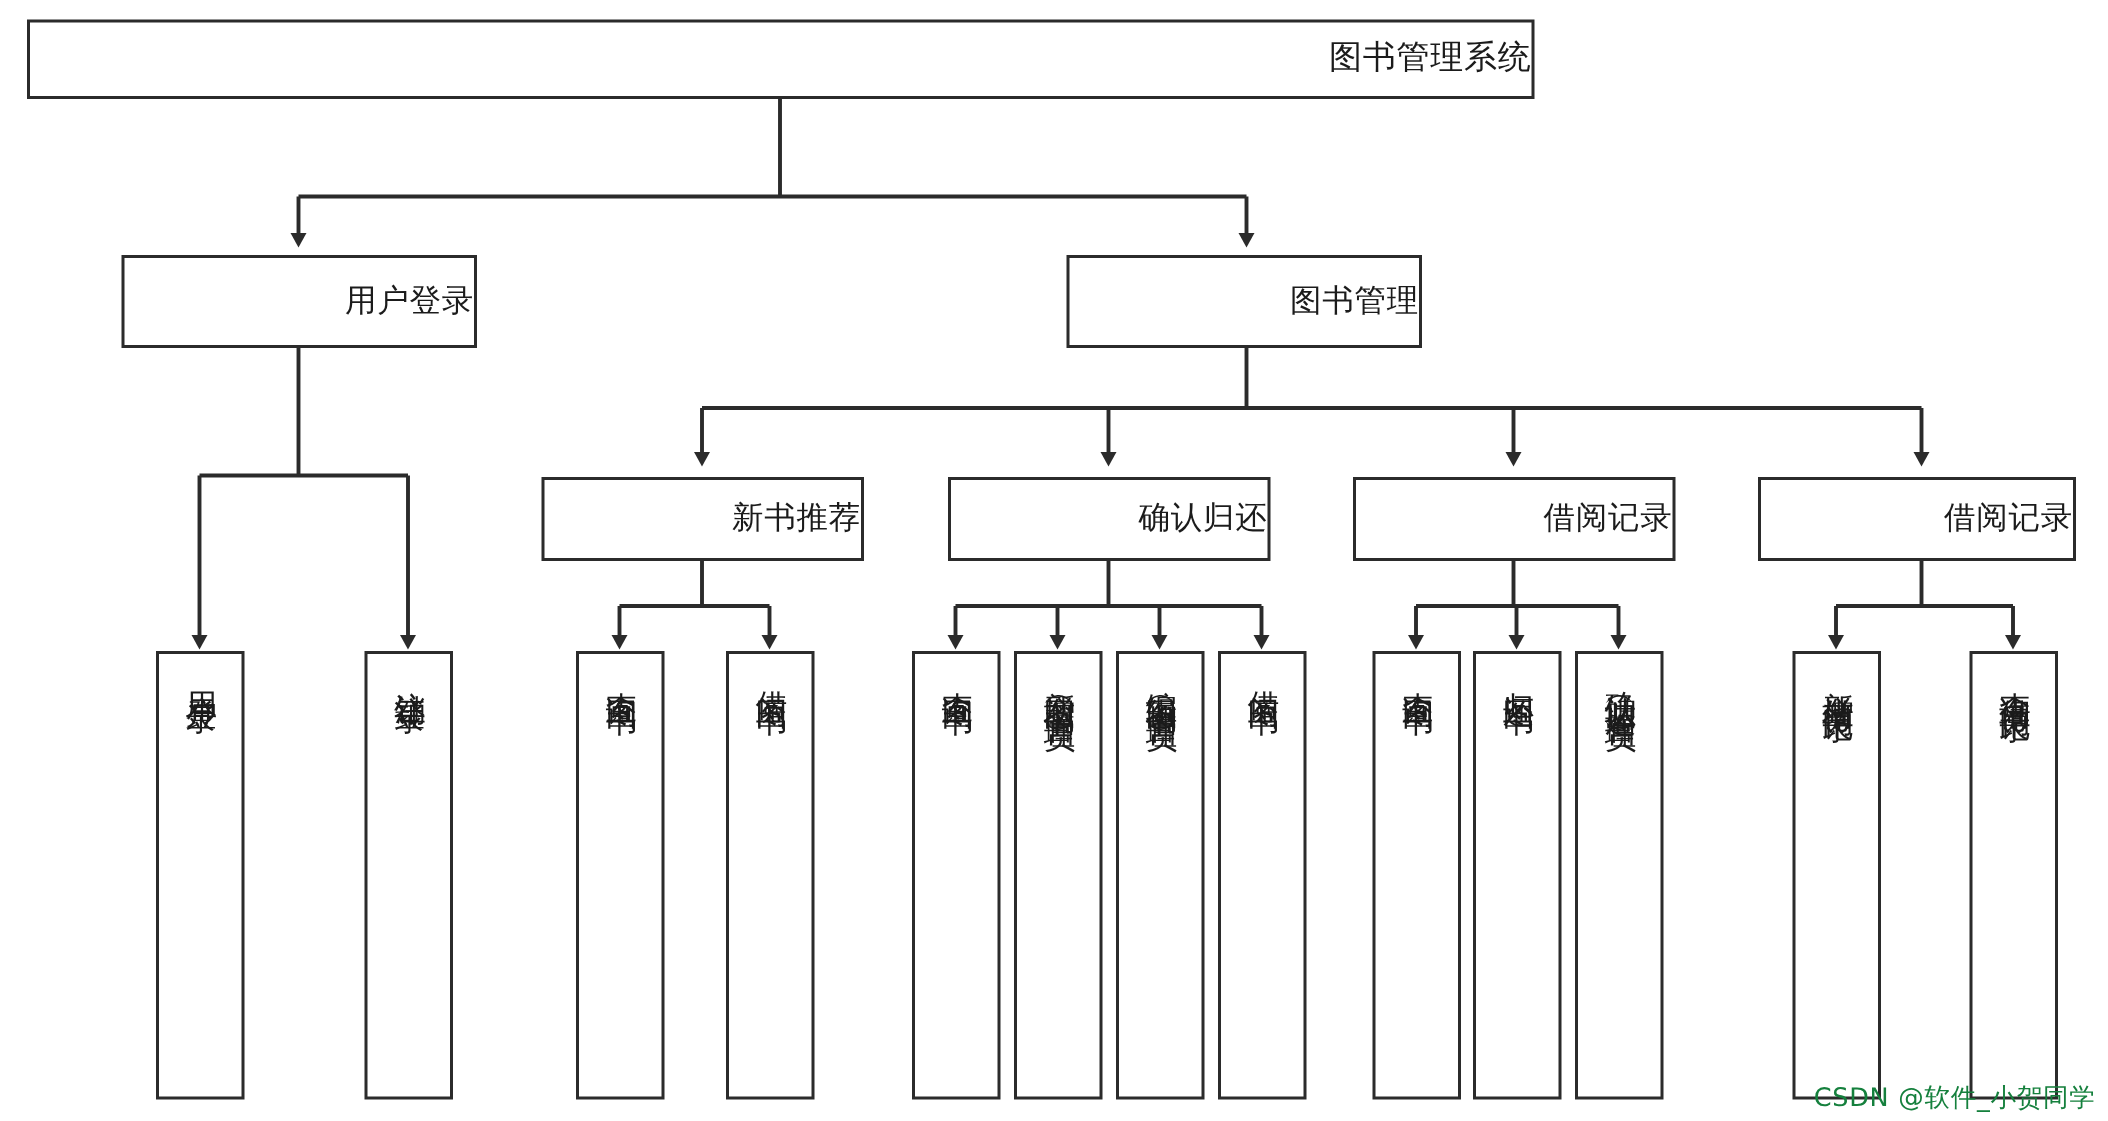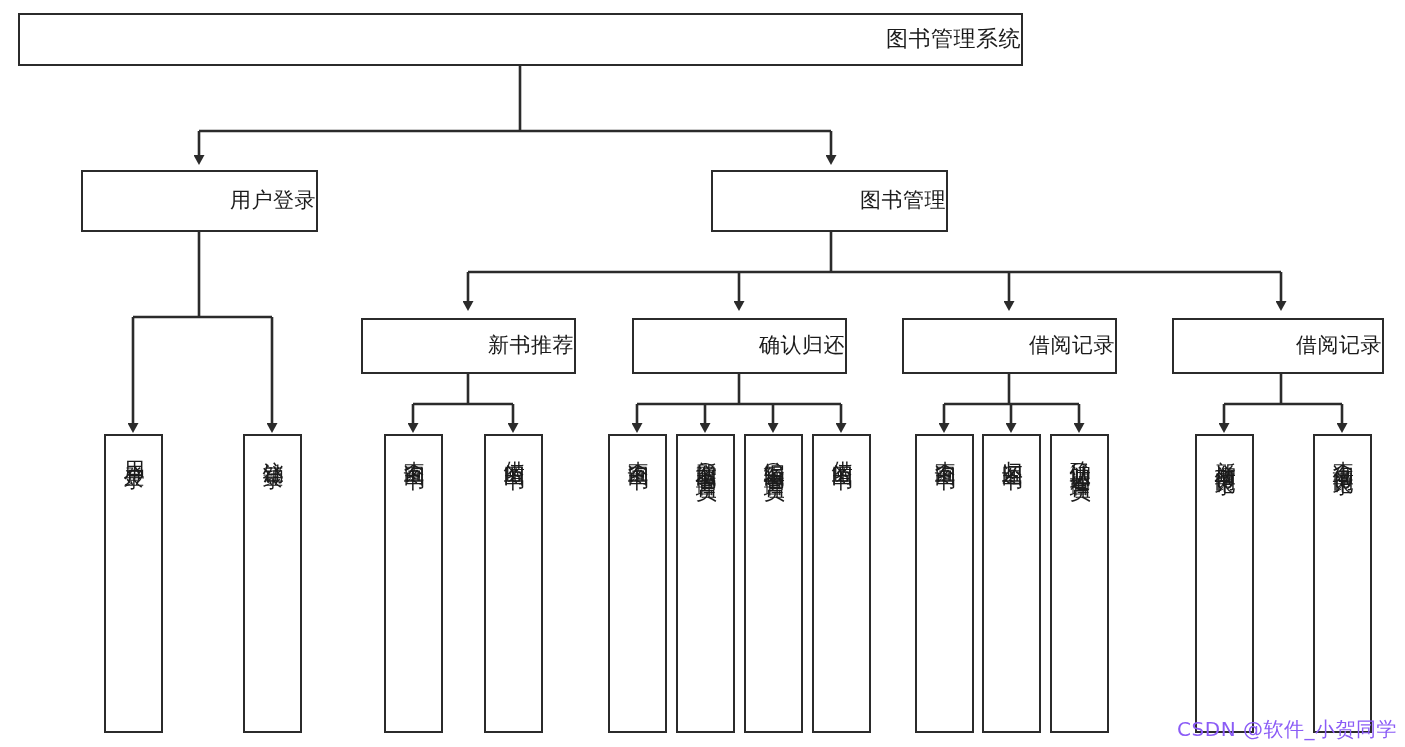--- a/index.html
+++ b/index.html
@@ -56,22 +56,22 @@
     text-orientation: upright;
     font-size: 21px;
     letter-spacing: 3px;
   }
   .node.root .label { font-size: 22px; }
 
   #watermark {
     position: absolute;
     right: 8px;
     bottom: 4px;
-    font-size: 20px;
-    color: #8b5cf6;
+    font-size: 17px;
+    color: #15803d;
     letter-spacing: 0.5px;
     white-space: nowrap;
     pointer-events: none;
   }
 </style>
 </head>
 <body>
 
 <div id="diagram-root">
 

